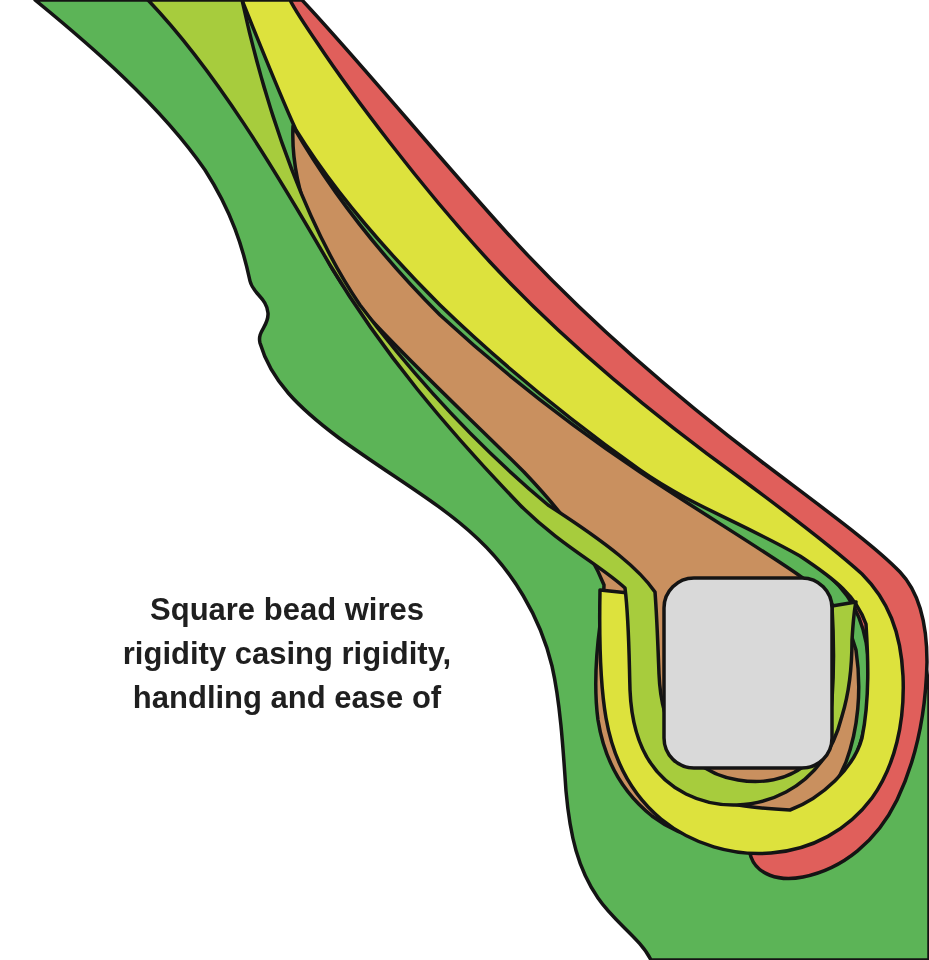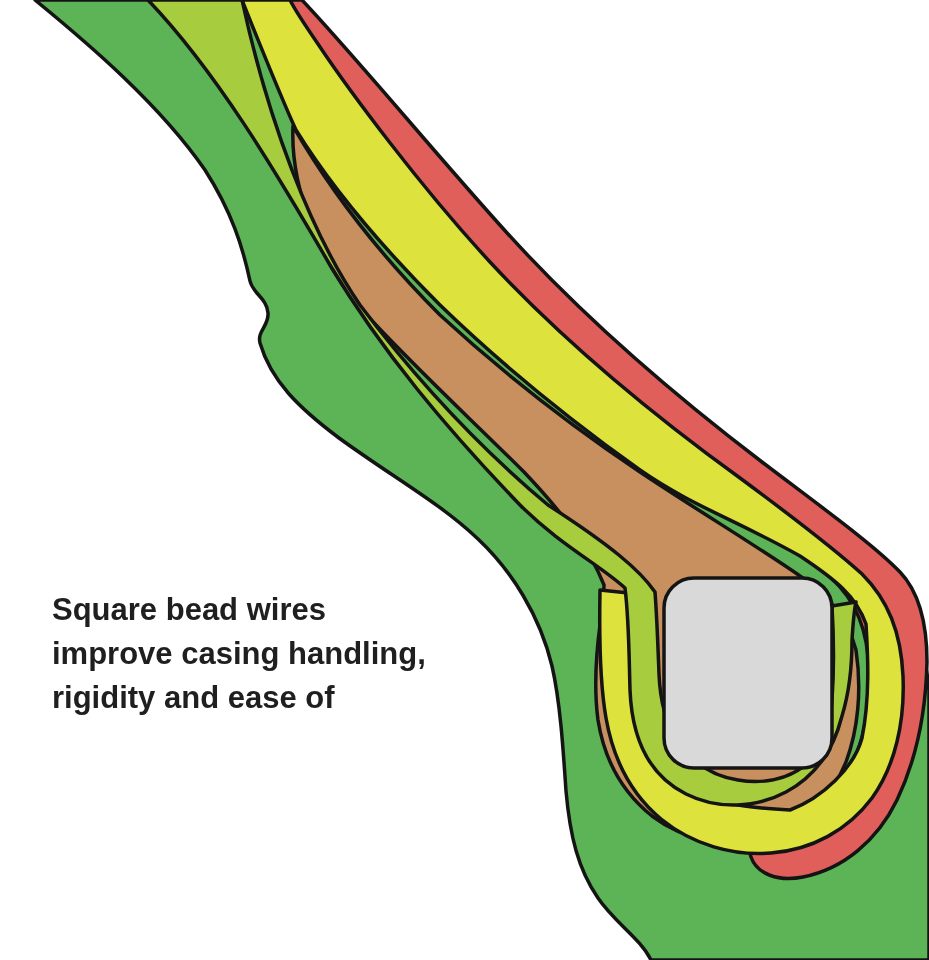--- a/index.html
+++ b/index.html
@@ -33,20 +33,21 @@
   .caption {
     position: absolute;
     left: 52px;
     top: 588px;
     width: 470px;
     font-weight: 700;
     font-size: 31px;
     line-height: 44px;
     color: #1f1f1f;
     letter-spacing: 0px;
+    text-align: center;
   }
 </style>
 </head>
 <body>
 
 <div class="stage">
 
   <svg class="diagram" viewBox="0 0 929 960">
 
     <path d="M 35,0
@@ -148,17 +149,17 @@
              C 480,448 415,378 360,305
              C 310,232 268,120 242,0
              Z" fill="#a7cc3d"></path>
 
     <rect x="664" y="578" width="168" height="190" rx="30" ry="30" fill="#d9d9d9"></rect>
 
   </svg>
 
   <div class="caption">
     <div>Square bead wires</div>
-    <div>improve casing handling,</div>
-    <div>rigidity and ease of</div>
+    <div>rigidity casing rigidity,</div>
+    <div>handling and ease of</div>
   </div>
 
 </div>
 
 </body></html>

